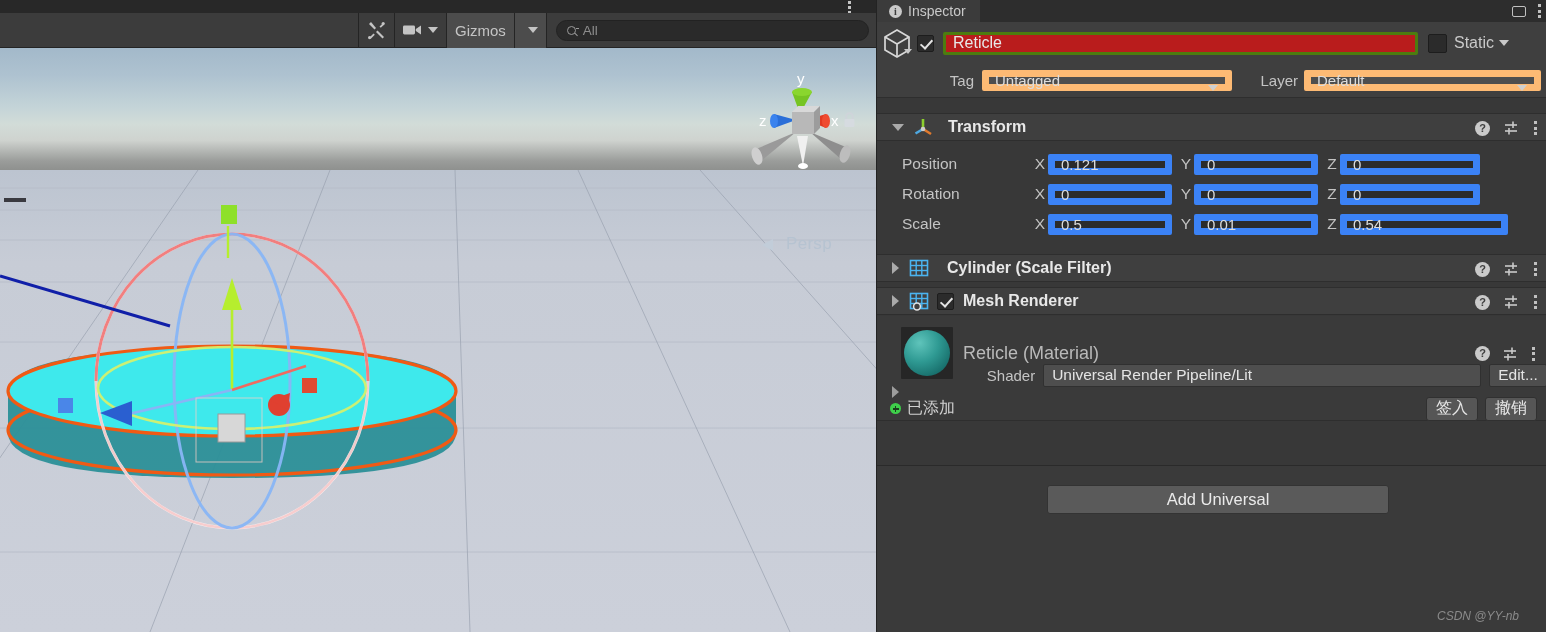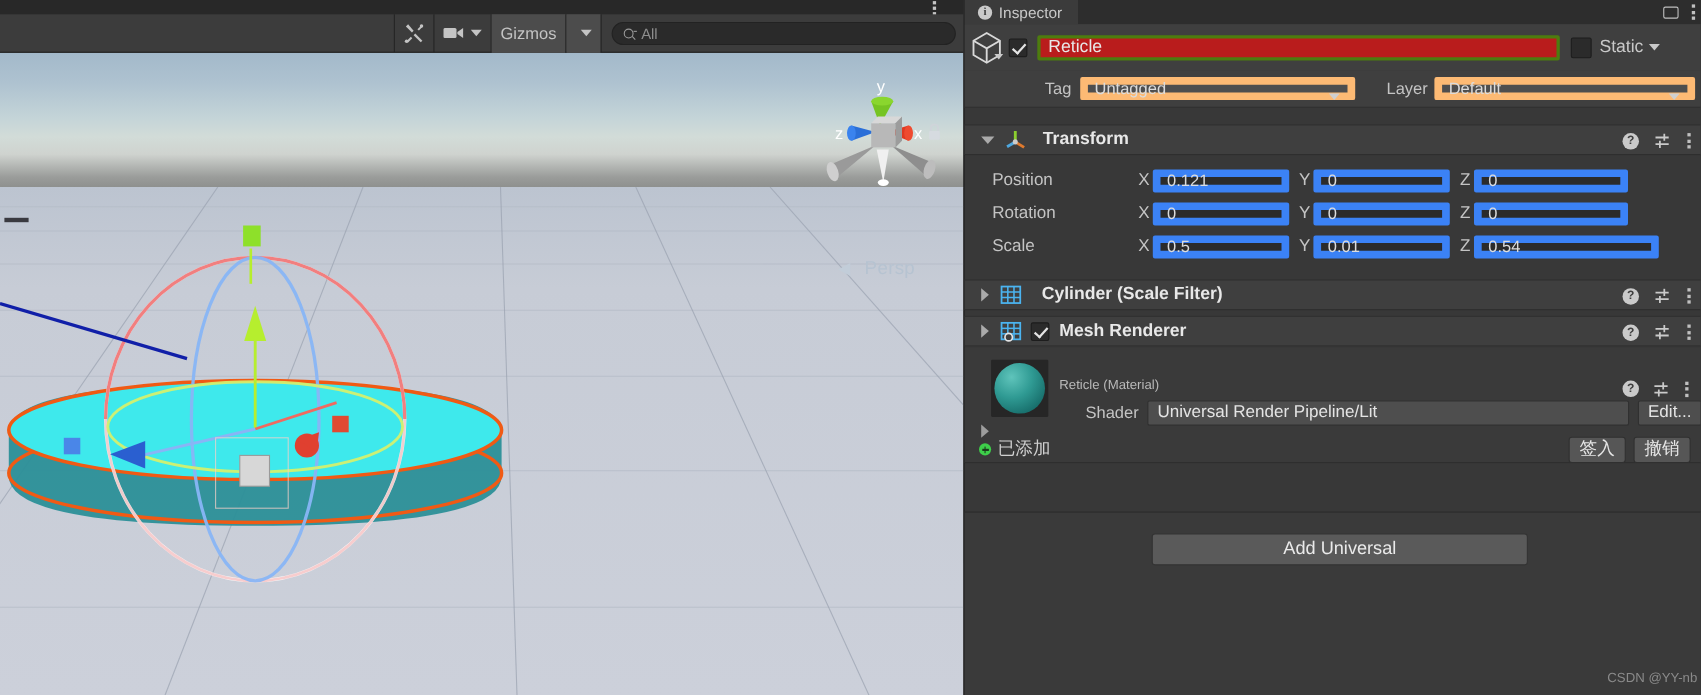--- a/index.html
+++ b/index.html
@@ -230,21 +230,21 @@
   #mat-preview {
     position: absolute; left: 24px; top: 11px; width: 52px; height: 52px;
     background: #262626; border-radius: 1px;
     display: flex; align-items: center; justify-content: center;
   }
   #mat-sphere {
     width: 46px; height: 46px; border-radius: 50%;
     background: radial-gradient(circle at 34% 28%, #5fc4bb 0%, #2f9a93 42%, #186f6c 78%, #0c4b4a 100%);
   }
   #mat-title {
-    position: absolute; left: 86px; top: 27px; color: #b9b9b9; font-size: 12px;
+    position: absolute; left: 86px; top: 27px; color: #b9b9b9; font-size: 18px;
   }
   #mat-tools {
     position: absolute; right: 12px; top: 30px;
     display: flex; align-items: center; gap: 13px;
   }
   #mat-foldout {
     position: absolute; left: 15px; top: 70px; width: 0; height: 0;
     border-top: 6px solid transparent; border-bottom: 6px solid transparent;
     border-left: 7px solid #9d9d9d;
   }
@@ -290,22 +290,22 @@
     position: absolute; left: 0; top: 465px; width: 670px; height: 167px;
     background: #3a3a3a; border-top: 1px solid #2a2a2a;
   }
   #add-comp {
     position: absolute; left: 170px; top: 19px; width: 342px; height: 29px;
     background: #5a5a5a; border: 1px solid #333; border-radius: 3px;
     color: #eaeaea; font-size: 16.5px;
     display: flex; align-items: center; justify-content: center;
   }
   #watermark {
-    position: absolute; right: 4px; bottom: 9px;
-    color: #8a8a8a; font-size: 12px;
+    position: absolute; right: 28px; bottom: 9px;
+    color: #8a8a8a; font-size: 12px; font-style: italic;
   }
 </style>
 </head>
 <body>
 
 <div id="app">
 
   <div id="scene-panel">
 
     <div id="scene-topstrip">

